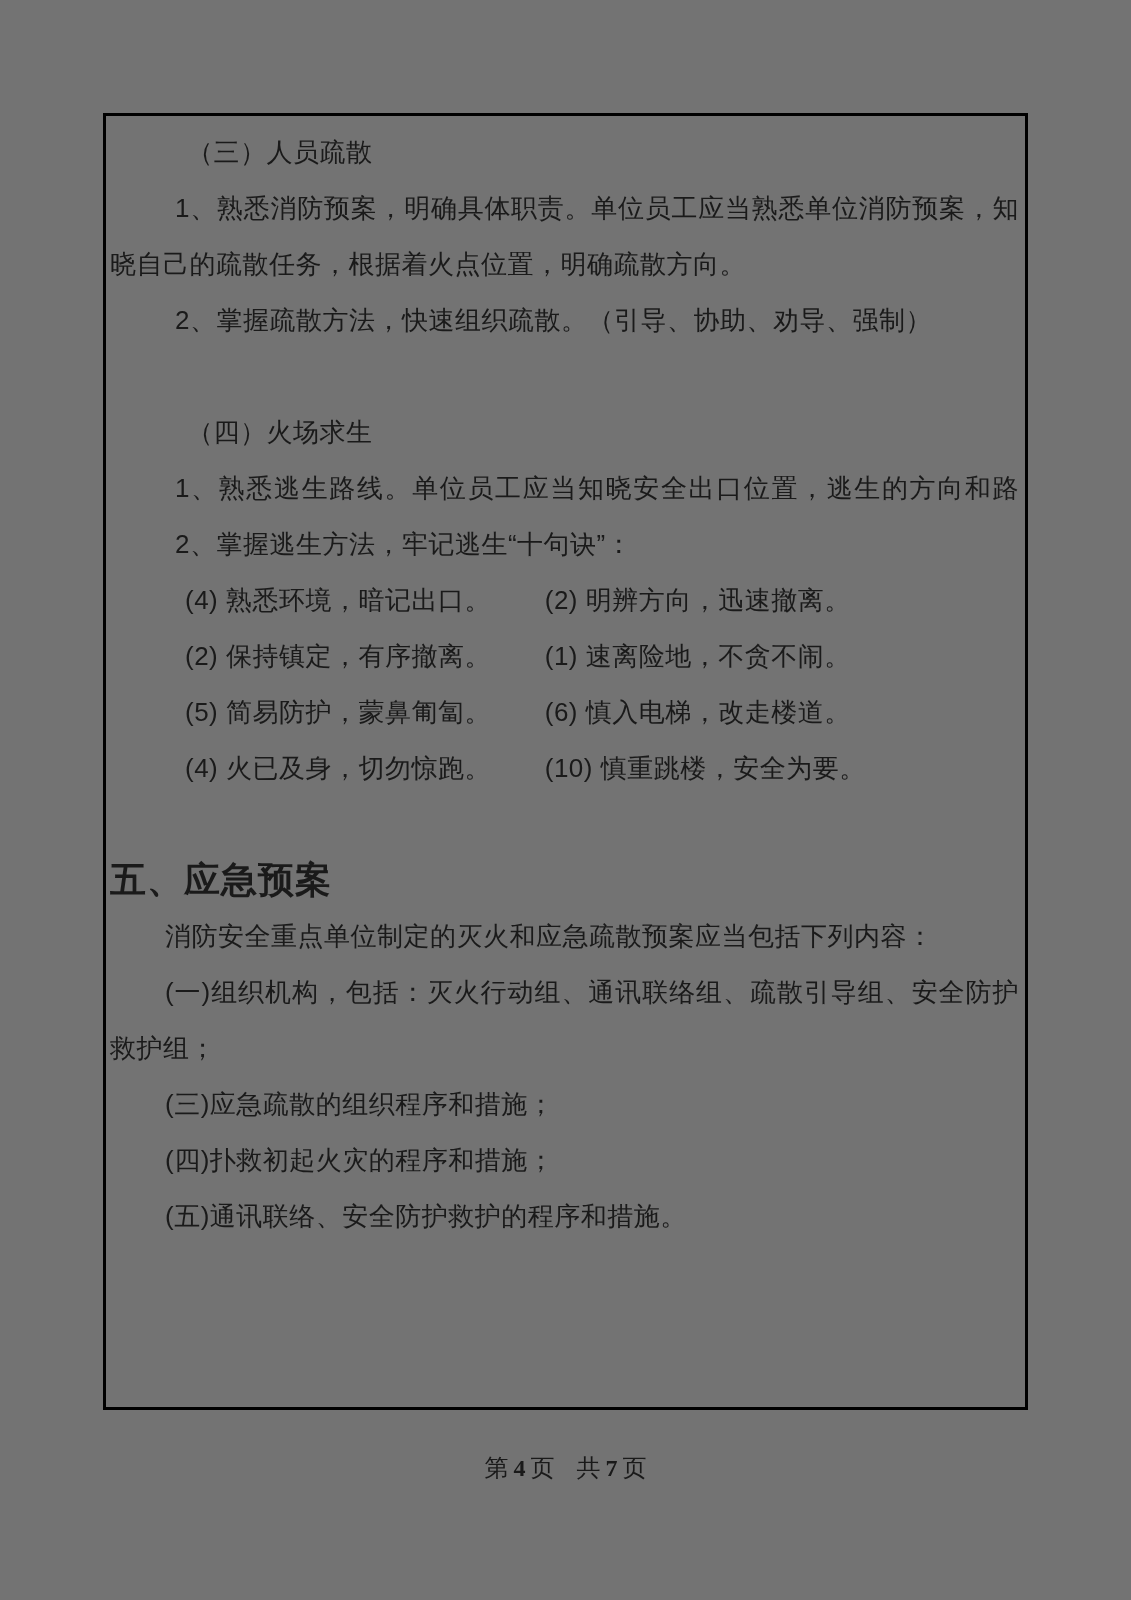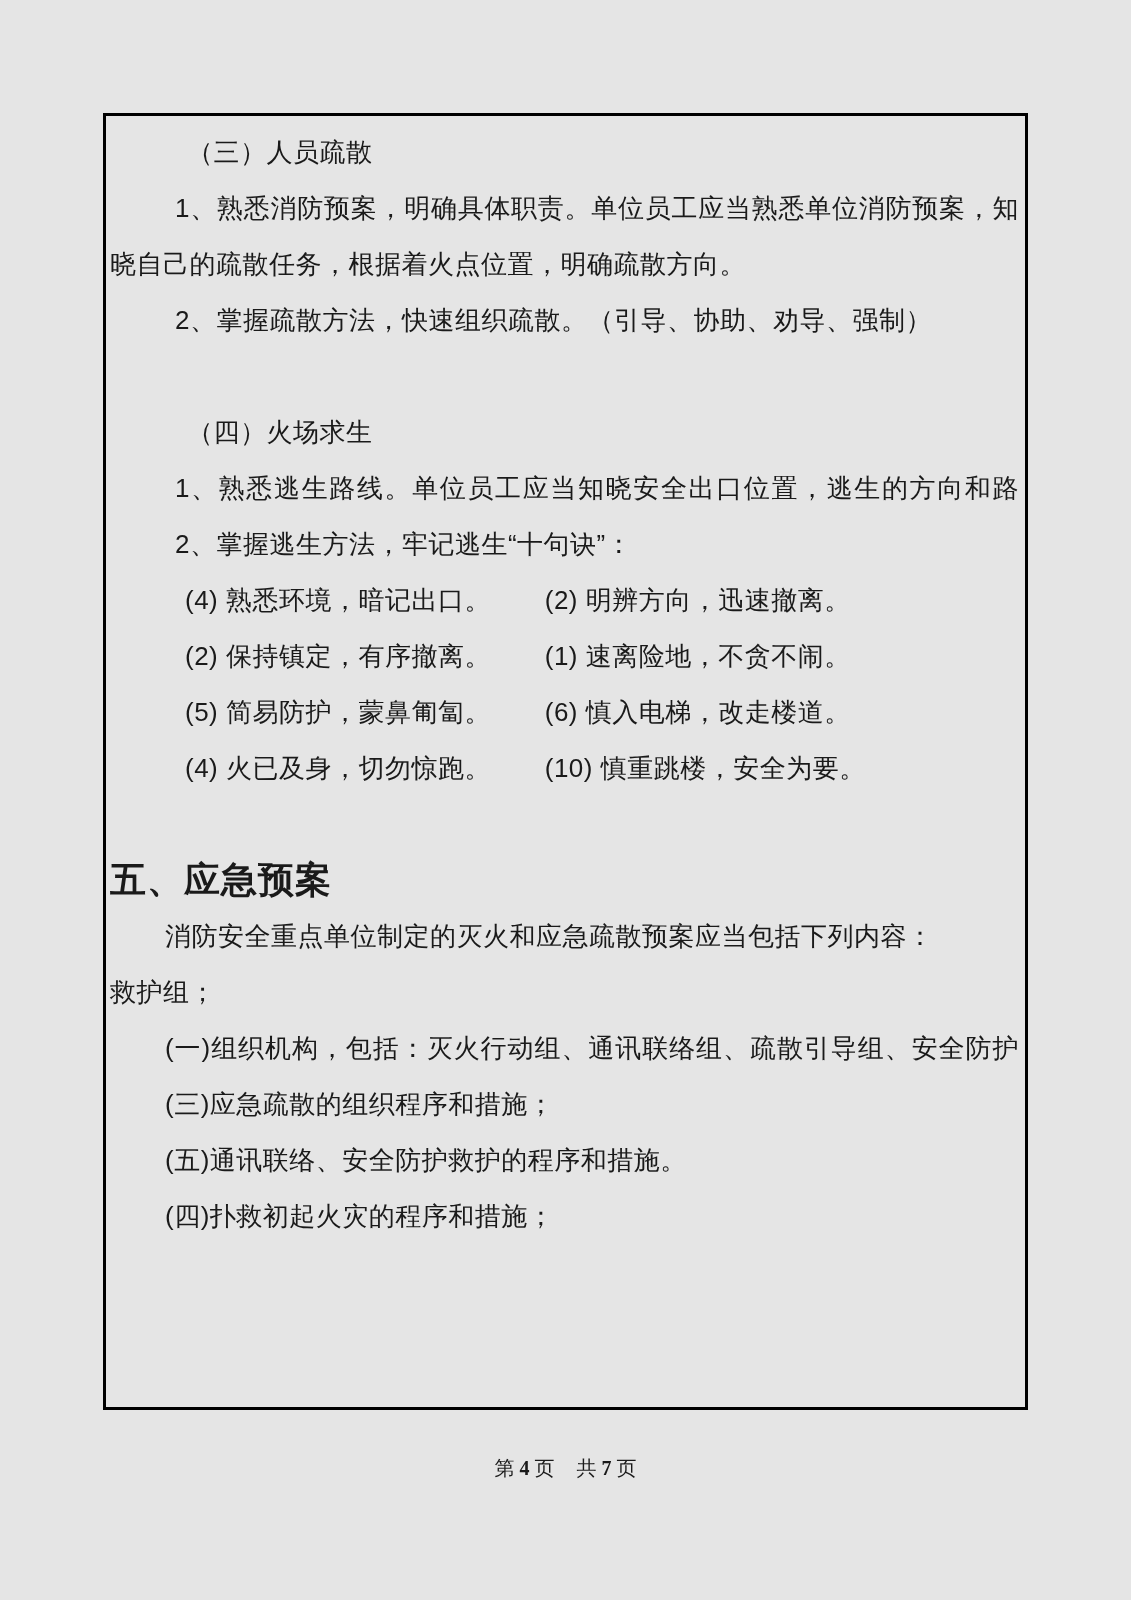--- a/index.html
+++ b/index.html
@@ -5,21 +5,21 @@
   * { margin: 0; padding: 0; box-sizing: border-box; }
   html, body {
     width: 1131px;
     background: #ffffff;
     font-family: "Liberation Sans", "DejaVu Sans", sans-serif;
   }
   .sheet {
     position: relative;
     width: 1131px;
     height: 1600px;
-    background: #e5e5e5;
+    background: #737373;
     overflow: hidden;
     color: #1a1a1a;
   }
   .doc-box {
     position: absolute;
     left: 103px;
     top: 113px;
     width: 925px;
     height: 1297px;
     border: 3px solid #000000;
@@ -54,21 +54,21 @@
     font-size: 36px;
     letter-spacing: 1px;
   }
   .page-footer {
     position: absolute;
     left: 0;
     top: 1448px;
     width: 1131px;
     text-align: center;
     font-family: "Liberation Serif", "DejaVu Serif", serif;
-    font-size: 20px;
+    font-size: 24px;
     line-height: 40px;
     color: #1a1a1a;
   }
   .page-footer .num {
     font-weight: bold;
     margin: 0 5px;
   }
   .page-footer .gap {
     display: inline-block;
     width: 22px;
@@ -105,24 +105,24 @@
     </div>
     <div class="line rule-row">
       <span class="rule-left">(4) 火已及身，切勿惊跑。</span>
       <span class="rule-right">(10) 慎重跳楼，安全为要。</span>
     </div>
 
     <div class="spacer"></div>
 
     <div class="line bold-heading">五、应急预案</div>
     <div class="line indent-para">消防安全重点单位制定的灭火和应急疏散预案应当包括下列内容：</div>
+    <div class="line indent-para fill">(一)组织机构，包括：灭火行动组、通讯联络组、疏散引导组、安全防护</div>
     <div class="line">救护组；</div>
-    <div class="line indent-para fill">(一)组织机构，包括：灭火行动组、通讯联络组、疏散引导组、安全防护</div>
     <div class="line indent-para">(三)应急疏散的组织程序和措施；</div>
+    <div class="line indent-para">(四)扑救初起火灾的程序和措施；</div>
     <div class="line indent-para">(五)通讯联络、安全防护救护的程序和措施。</div>
-    <div class="line indent-para">(四)扑救初起火灾的程序和措施；</div>
 
   </div>
 
   <div class="page-footer">
     <span>第</span><span class="num">4</span><span>页</span><span class="gap"></span><span>共</span><span class="num">7</span><span>页</span>
   </div>
 </div>
 
 </body></html>

